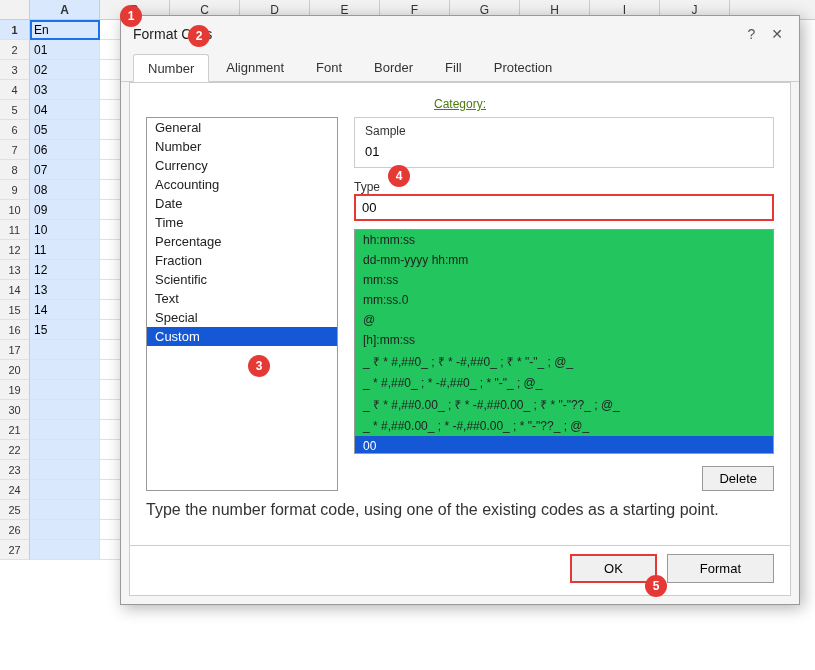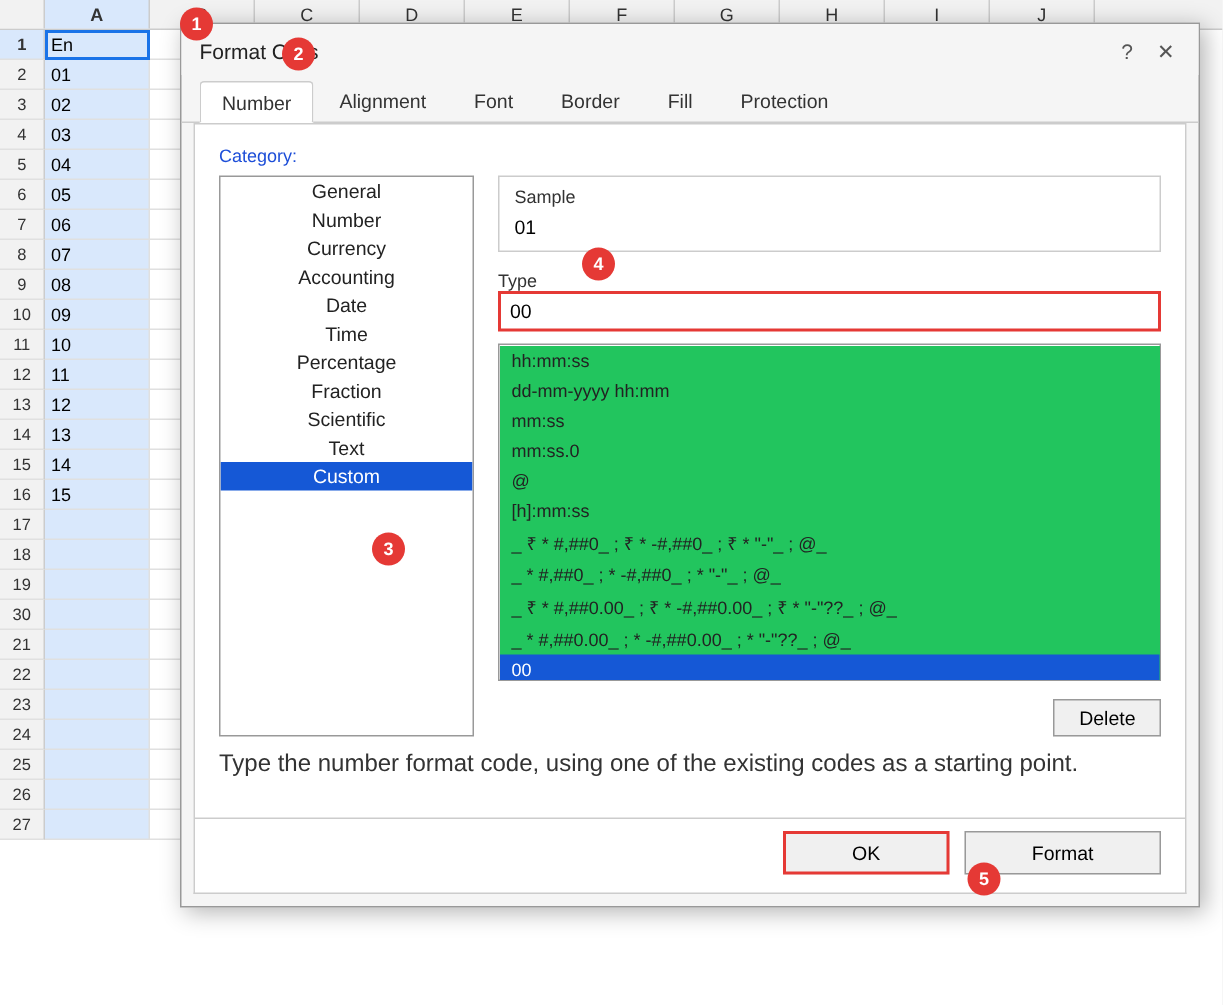--- a/index.html
+++ b/index.html
@@ -204,37 +204,38 @@
       padding: 14px 16px;
       flex: 1;
       background: white;
       border: 1px solid #ccc;
       margin: 0 8px 0 8px;
       overflow: hidden;
     }
 
     .category-label {
       font-size: 12px;
+      text-decoration: underline;
       margin-bottom: 6px;
-      color: #1d4ed8;
+      color: #4d7c0f;
+      text-align: center;
     }
 
     .dialog-content {
       display: flex;
       gap: 16px;
       height: calc(100% - 60px);
     }
 
     .category-list-container {
-      width: 170px;
+      width: 192px;
       border: 1px solid #999;
       background: white;
       overflow-y: auto;
       flex-shrink: 0;
-      text-align: center;
     }
 
     .category-item {
       padding: 2px 8px;
       cursor: pointer;
       font-size: 13px;
       color: #222;
       white-space: nowrap;
     }
 
@@ -327,21 +328,21 @@
       justify-content: flex-end;
       padding: 8px 16px 12px;
       gap: 10px;
       background: white;
       border: 1px solid #ccc;
       border-top: none;
       margin: 0 8px 8px 8px;
     }
 
     .footer-btn {
-      padding: 5px 44px;
+      padding: 5px 32px;
       font-size: 13px;
       border: 1px solid #999;
       background: #f0f0f0;
       cursor: pointer;
     }
 
     .footer-btn.ok-btn {
       border: 2px solid #e53935;
       background: #f0f0f0;
     }
@@ -390,21 +391,21 @@
         <div class="row-header">8</div>
         <div class="row-header">9</div>
         <div class="row-header">10</div>
         <div class="row-header">11</div>
         <div class="row-header">12</div>
         <div class="row-header">13</div>
         <div class="row-header">14</div>
         <div class="row-header">15</div>
         <div class="row-header">16</div>
         <div class="row-header">17</div>
-        <div class="row-header">18</div>
+        <div class="row-header">20</div>
         <div class="row-header">19</div>
         <div class="row-header">30</div>
         <div class="row-header">21</div>
         <div class="row-header">22</div>
         <div class="row-header">23</div>
         <div class="row-header">24</div>
         <div class="row-header">25</div>
         <div class="row-header">26</div>
         <div class="row-header">27</div>
       </div>
@@ -771,20 +772,21 @@
           <div class="category-item">General</div>
           <div class="category-item">Number</div>
           <div class="category-item">Currency</div>
           <div class="category-item">Accounting</div>
           <div class="category-item">Date</div>
           <div class="category-item">Time</div>
           <div class="category-item">Percentage</div>
           <div class="category-item">Fraction</div>
           <div class="category-item">Scientific</div>
           <div class="category-item">Text</div>
+          <div class="category-item">Special</div>
           <div class="category-item selected">Custom</div>
         </div>
 
       <div class="right-panel">
         <div class="sample-section">
           <div class="sample-label">Sample</div>
           <div class="sample-value">01</div>
         </div>
 
         <div>

